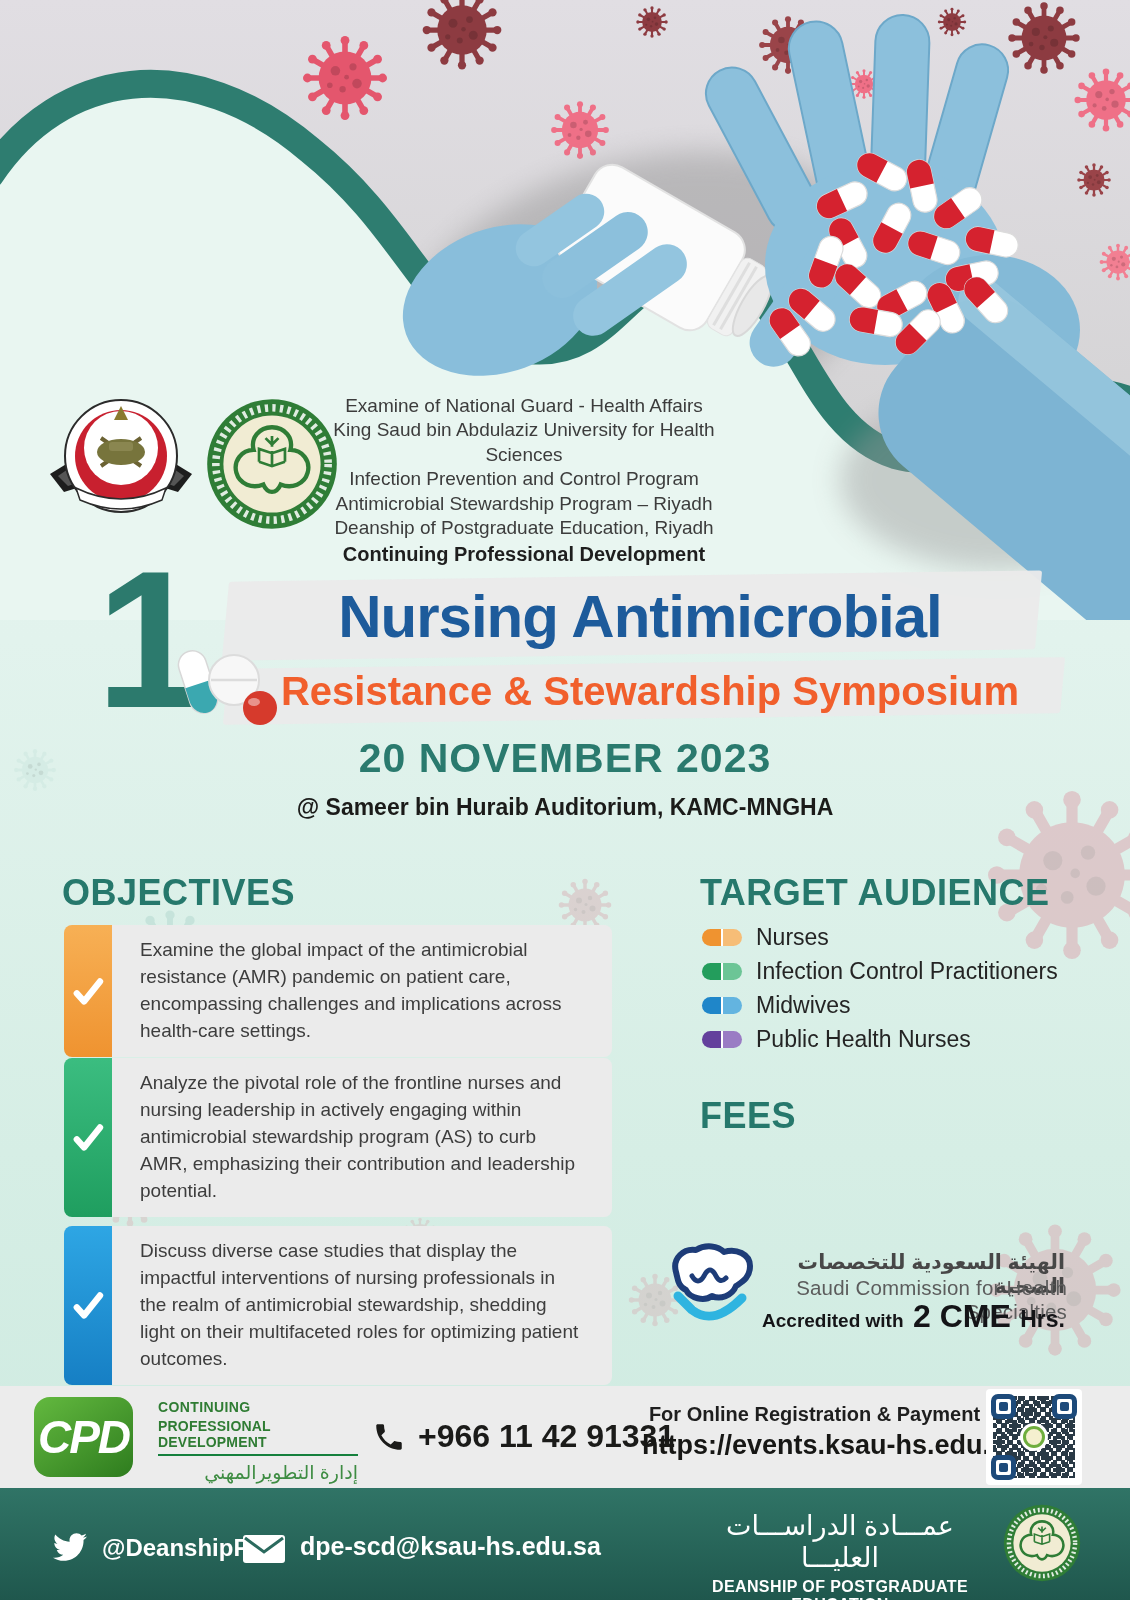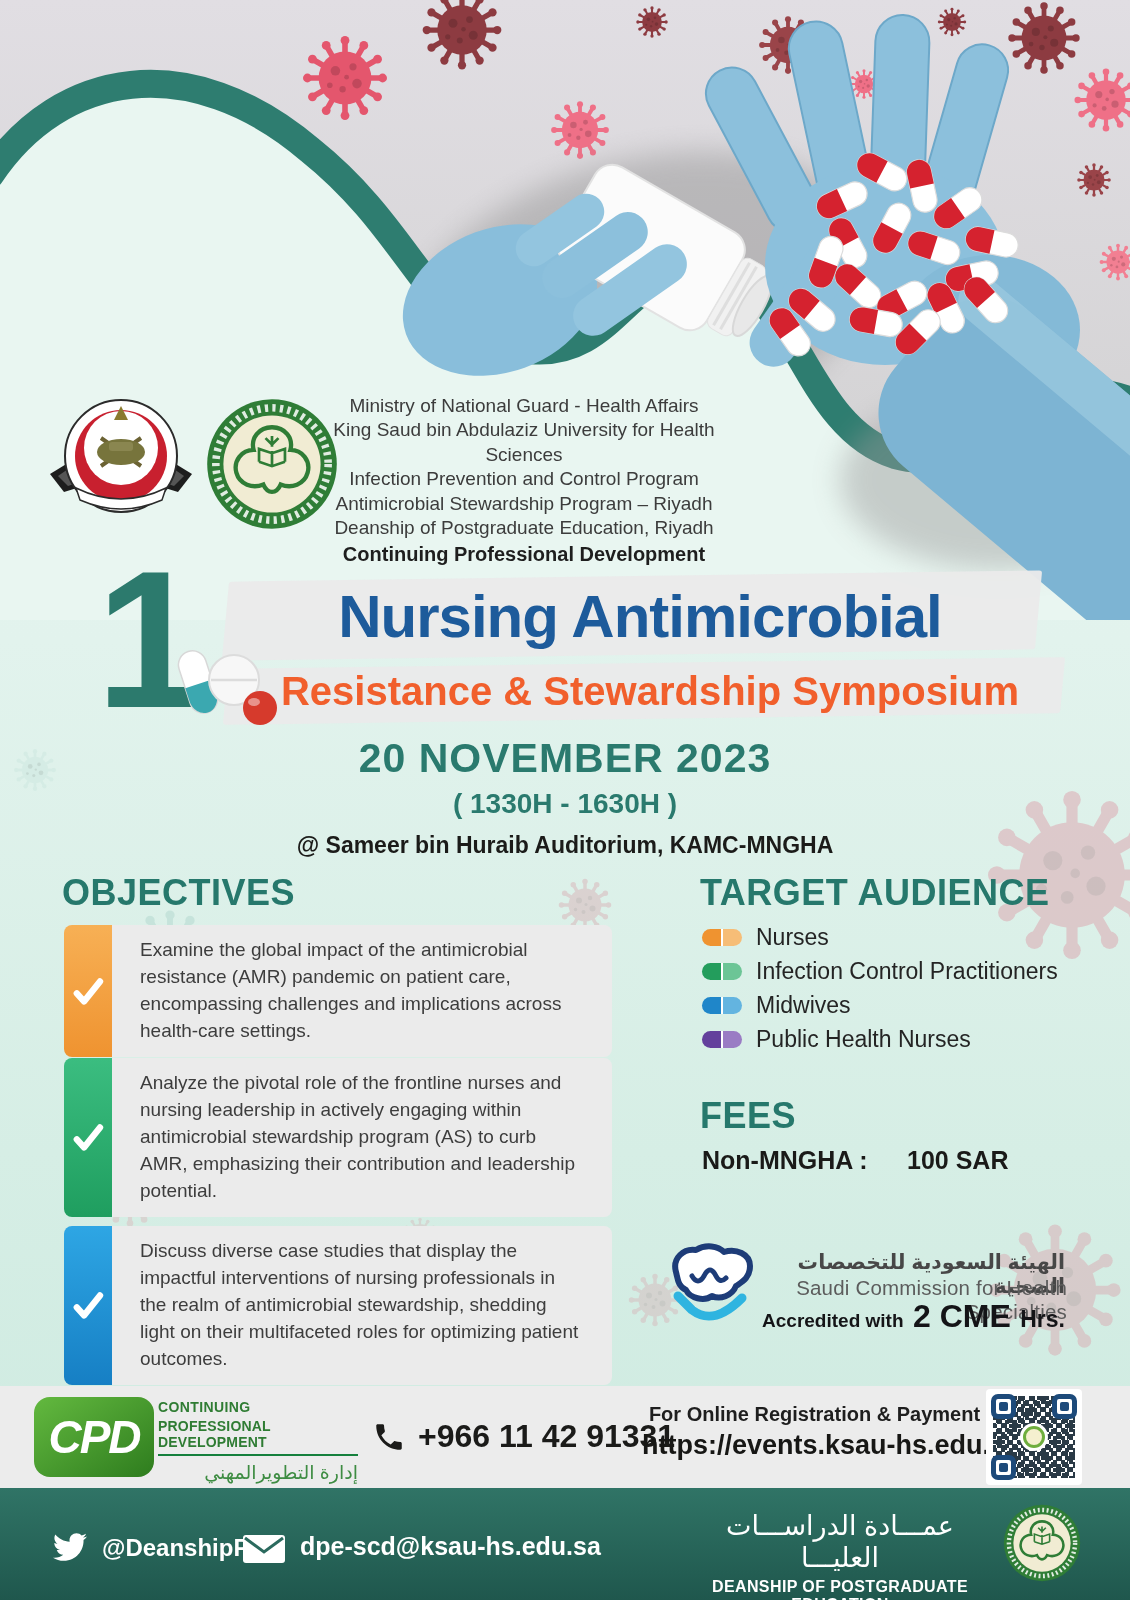--- a/index.html
+++ b/index.html
@@ -60,21 +60,21 @@
   
   .scfhs-logo{left:662px;top:1238px;z-index:2;}
   .accr-ar{left:775px;top:1250px;width:290px;text-align:right;font-size:20.5px;font-weight:700;color:#474747;direction:rtl;z-index:2;}
   .accr-en{left:760px;top:1276px;width:307px;text-align:right;font-size:20.5px;color:#5c5c5c;letter-spacing:0.2px;z-index:2;}
   .accr-line{left:756px;top:1298px;width:315px;text-align:center;color:#141417;z-index:2;white-space:nowrap;}
   .accr-line .p1{font-size:19px;font-weight:700;margin-top:8px;}
   .accr-line .p2{font-size:32px;font-weight:700;margin:0 5px;}
   .accr-line .p3{font-size:23px;font-weight:700;}
   
   .bar{left:0;top:1386px;width:1130px;height:102px;background:#ececec;z-index:3;}
-  .cpd-logo{position:absolute;left:34px;top:11px;width:120px;height:80px;border-radius:16px;
+  .cpd-logo{position:absolute;left:34px;top:11px;width:99px;height:80px;border-radius:16px;
     background:linear-gradient(145deg,#63b93f,#2e7c1e);display:flex;align-items:center;justify-content:center;
     color:#fff;font-size:46px;font-weight:700;font-style:italic;letter-spacing:-2px;}
   .cpd-text{position:absolute;left:158px;top:13px;width:200px;}
   .cpd-l1{font-size:14px;font-weight:700;color:#2f7c33;letter-spacing:0.4px;}
   .cpd-l2{font-size:14px;font-weight:700;color:#2f7c33;letter-spacing:0.2px;border-bottom:2px solid #15803d;padding-bottom:4px;margin-top:3px;}
   .cpd-ar{font-size:19px;color:#3e8c42;margin-top:5px;text-align:right;direction:rtl;}
   .phone-row{position:absolute;left:372px;top:32px;display:flex;align-items:center;}
   .phone-num{font-size:32px;font-weight:700;color:#1b1b19;margin-left:12px;white-space:nowrap;}
   .reg{position:absolute;left:642px;top:17px;width:345px;text-align:center;}
   .reg-label{font-size:20px;font-weight:700;color:#1e1e1e;white-space:nowrap;}
@@ -273,21 +273,21 @@
     <polygon points="75,10 68,24 82,24" fill="#8a7a2e"></polygon>
     <path d="M55,42 L95,70 M95,42 L55,70" stroke="#6b6233" stroke-width="4"></path>
     <ellipse cx="75" cy="56" rx="24" ry="13" fill="#77743c"></ellipse>
     <rect x="63" y="46" width="24" height="9" rx="3" fill="#8a8650"></rect>
     <path d="M30,92 Q75,114 120,92 L116,104 Q75,122 34,104 Z" fill="#fff" stroke="#2b2b2b" stroke-width="1.5"></path>
   </svg>
   <svg class="abs logo-ksau" width="132" height="132" viewBox="-66 -66 132 132">
     <use href="#seal" transform="scale(1.08)"></use>
   </svg>
   <div class="abs org-lines">
-    <div class="org-line">Ministry of National Guard - Health Affairs</div>
+    <div class="org-line">Examine of National Guard - Health Affairs</div>
     <div class="org-line">King Saud bin Abdulaziz University for Health Sciences</div>
     <div class="org-line">Infection Prevention and Control Program</div>
     <div class="org-line">Antimicrobial Stewardship Program – Riyadh</div>
     <div class="org-line">Deanship of Postgraduate Education, Riyadh</div>
     <div class="org-line-bold">Continuing Professional Development</div>
   </div>
 
   <div class="abs banner banner1"></div>
   <div class="abs banner banner2"></div>
   <div class="abs title-num">
@@ -301,21 +301,20 @@
       <path d="M-14,2 h28 v14 a14,16 0 0 1 -28,0 z" fill="#3ba8b0"></path>
     </g>
     <circle cx="66" cy="40" r="25" fill="#f7f7f7" stroke="#dcdcdc" stroke-width="2"></circle>
     <line x1="43" y1="40" x2="89" y2="40" stroke="#dcdcdc" stroke-width="2.5"></line>
     <circle cx="92" cy="68" r="17" fill="#d63a2c"></circle>
     <ellipse cx="86" cy="62" rx="6" ry="4" fill="#ffffff" opacity="0.45"></ellipse>
   </svg>
 
   <div class="abs event">
     <div class="event-date">20 NOVEMBER 2023</div>
-    <div class="event-time">( 1330H - 1630H )</div>
     <div class="event-venue">@ Sameer bin Huraib Auditorium, KAMC-MNGHA</div>
   </div>
 
   <div class="abs sec-h" style="left:62px;top:872px;">OBJECTIVES</div>
   <div class="abs obj-item" style="top:925px;">
     <div class="obj-check c-orange">
       <svg width="32" height="28" viewBox="0 0 40 34">
           <path d="M6,20 L15,30 L35,5" fill="none" stroke="#fff" stroke-width="8" stroke-linecap="round" stroke-linejoin="round"></path>
         </svg>
     </div>
@@ -353,24 +352,20 @@
       <div class="aud-label">Midwives</div>
     </div>
     <div class="aud-row">
       <div class="pillb"></div>
       <div class="aud-label">Public Health Nurses</div>
     </div>
   </div>
 
   <div class="abs sec-h" style="left:700px;top:1095px;">FEES</div>
   <div class="abs fees-rows">
-    <div class="fee-row">
-      <div class="fee-label">Non-MNGHA :</div>
-      <div class="fee-value">100 SAR</div>
-    </div>
   </div>
 
   <svg class="abs scfhs-logo" width="100" height="92" viewBox="0 0 100 92">
     <path d="M14,34 C10,20 22,10 34,12 C44,6 56,8 62,14 C74,10 88,16 88,28 C88,40 80,44 74,48 C70,58 58,62 50,58 C42,64 28,60 24,52 C16,48 16,42 14,34 Z" fill="#ffffff" stroke="#1d3c78" stroke-width="6" stroke-linejoin="round"></path>
     <path d="M30,38 q6,10 12,0 q6,-12 12,0 q4,8 10,2" fill="none" stroke="#1d3c78" stroke-width="5" stroke-linecap="round"></path>
     <path d="M16,58 L30,72 C46,84 62,78 80,60" fill="none" stroke="#2fb4e0" stroke-width="9" stroke-linecap="round"></path>
   </svg>
   <div class="abs accr-ar">الهيئة السعودية للتخصصات الصحية</div>
   <div class="abs accr-en">Saudi Commission for Health Specialties</div>
   <div class="abs accr-line">

